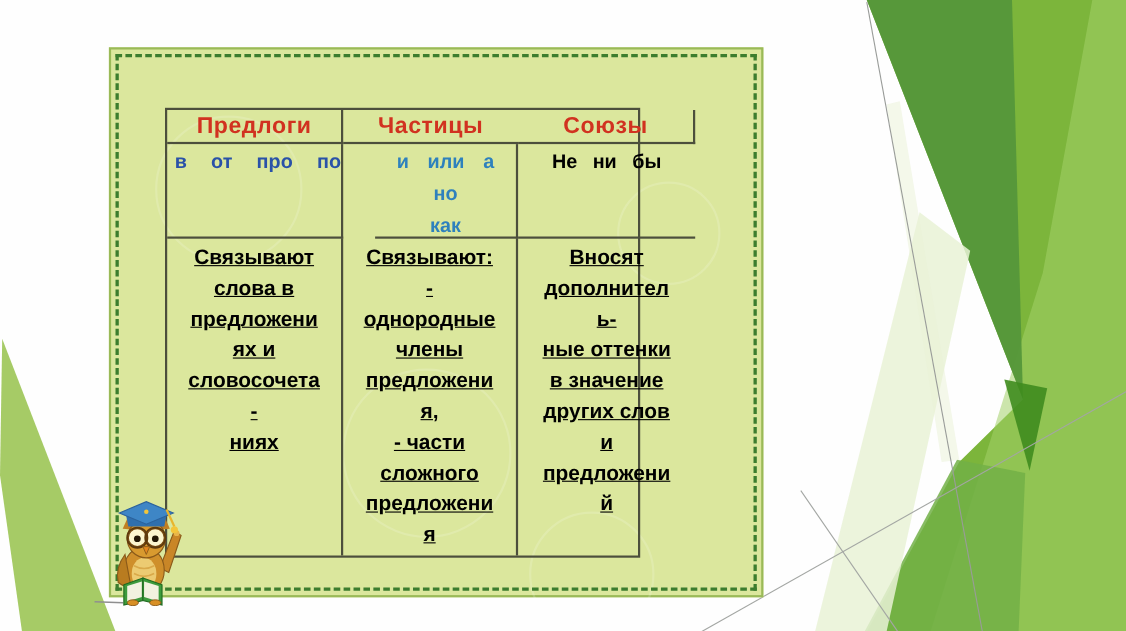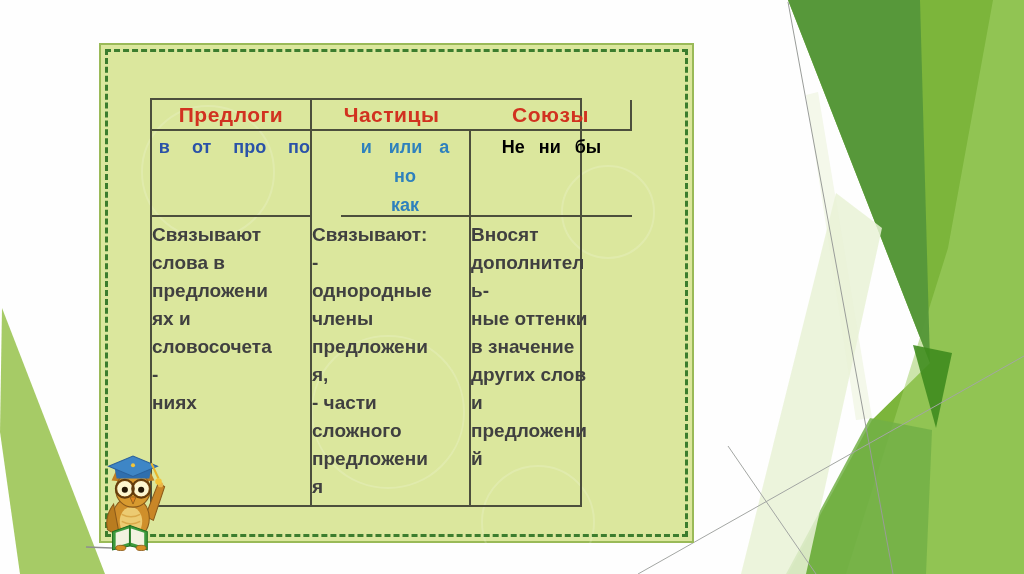--- a/index.html
+++ b/index.html
@@ -47,22 +47,22 @@
     letter-spacing:0.5px;
   }
   .forms{
     font-weight:bold;font-size:18px;line-height:29px;
     text-align:center;white-space:pre-line;padding-top:2px;
   }
   .forms.c0{color:#2a52a8;text-align:right;padding-left:4px;word-spacing:17px;}
   .forms.c1{color:#2e81bd;word-spacing:12px;margin-left:29px;}
   .forms.c2{color:#000000;word-spacing:9px;text-align:center;}
   .desc{
-    font-weight:bold;font-size:19px;line-height:28px;color:#404040;
-    white-space:pre-line;padding-top:4px;
+    font-weight:bold;font-size:19px;line-height:28px;color:#000000;
+    text-align:center;white-space:pre-line;padding-top:4px;text-decoration:underline;
   }
 
   .owl{position:absolute;left:-1px;top:406px;width:66px;height:100px;}
 </style>
 </head>
 <body>
 
 <svg class="bg-svg" viewBox="0 0 1024 574" xmlns="http://www.w3.org/2000/svg">
   <rect x="0" y="0" width="1024" height="574" fill="#fefefe"></rect>
 

